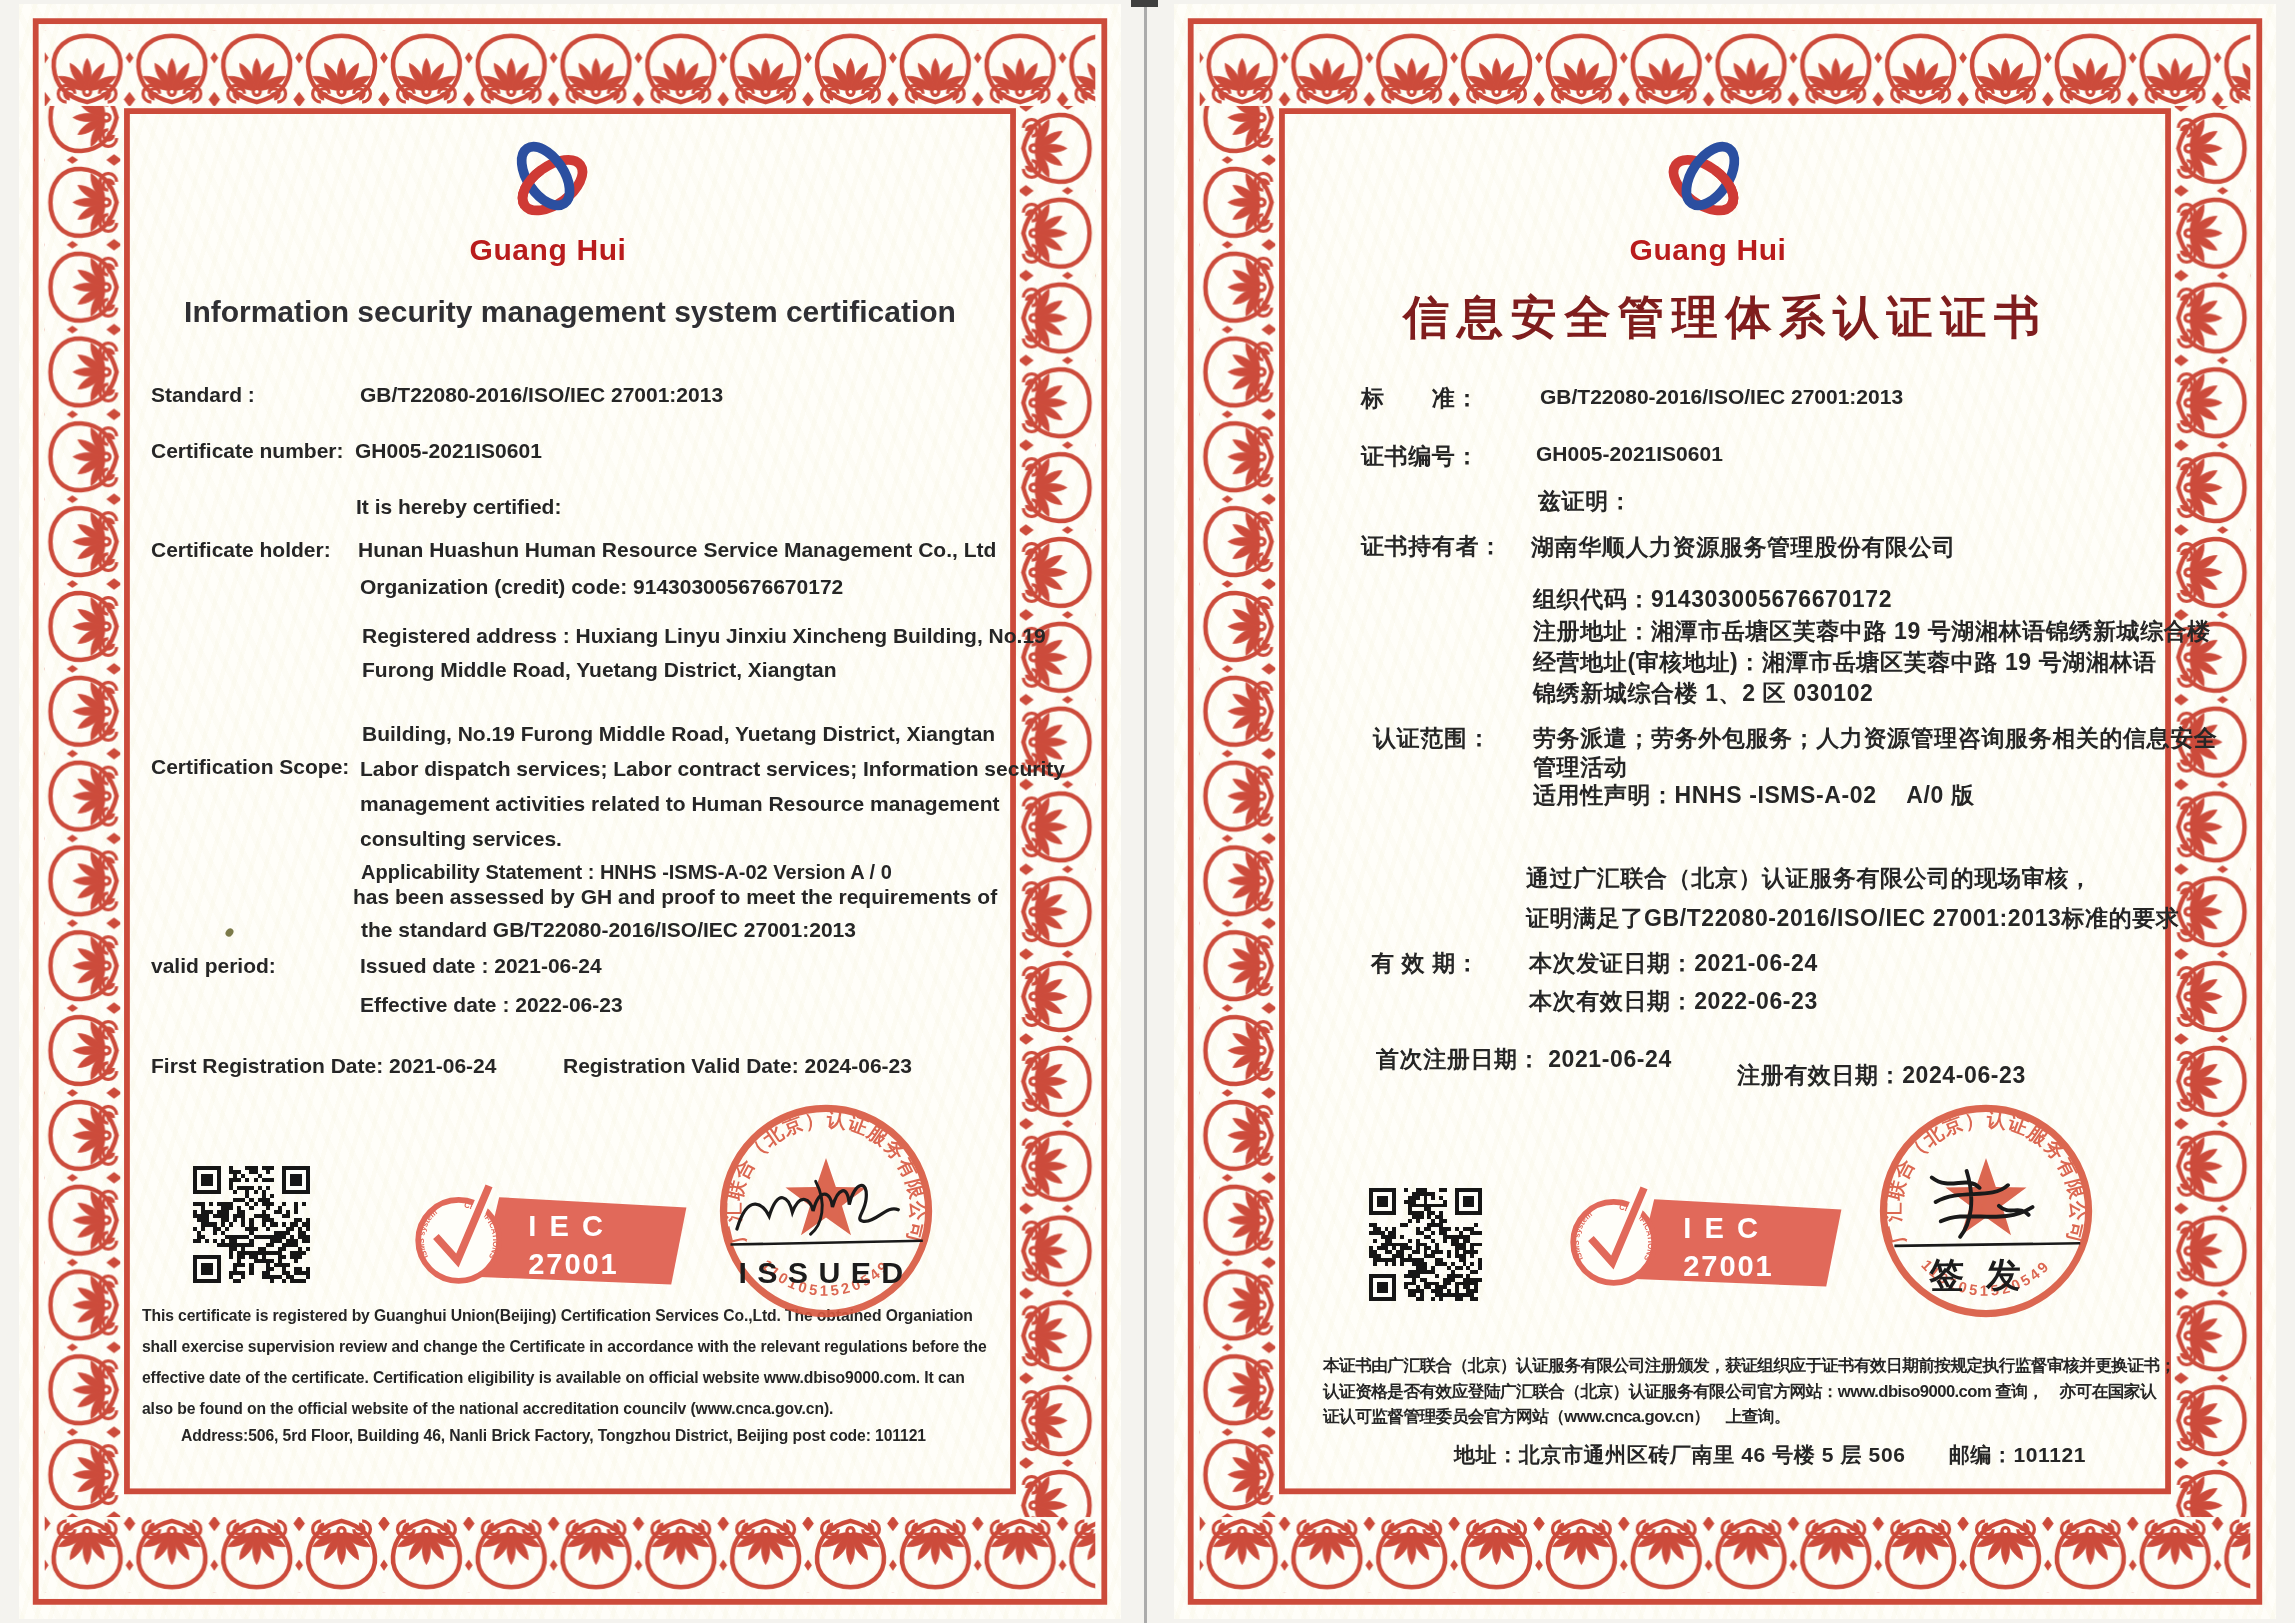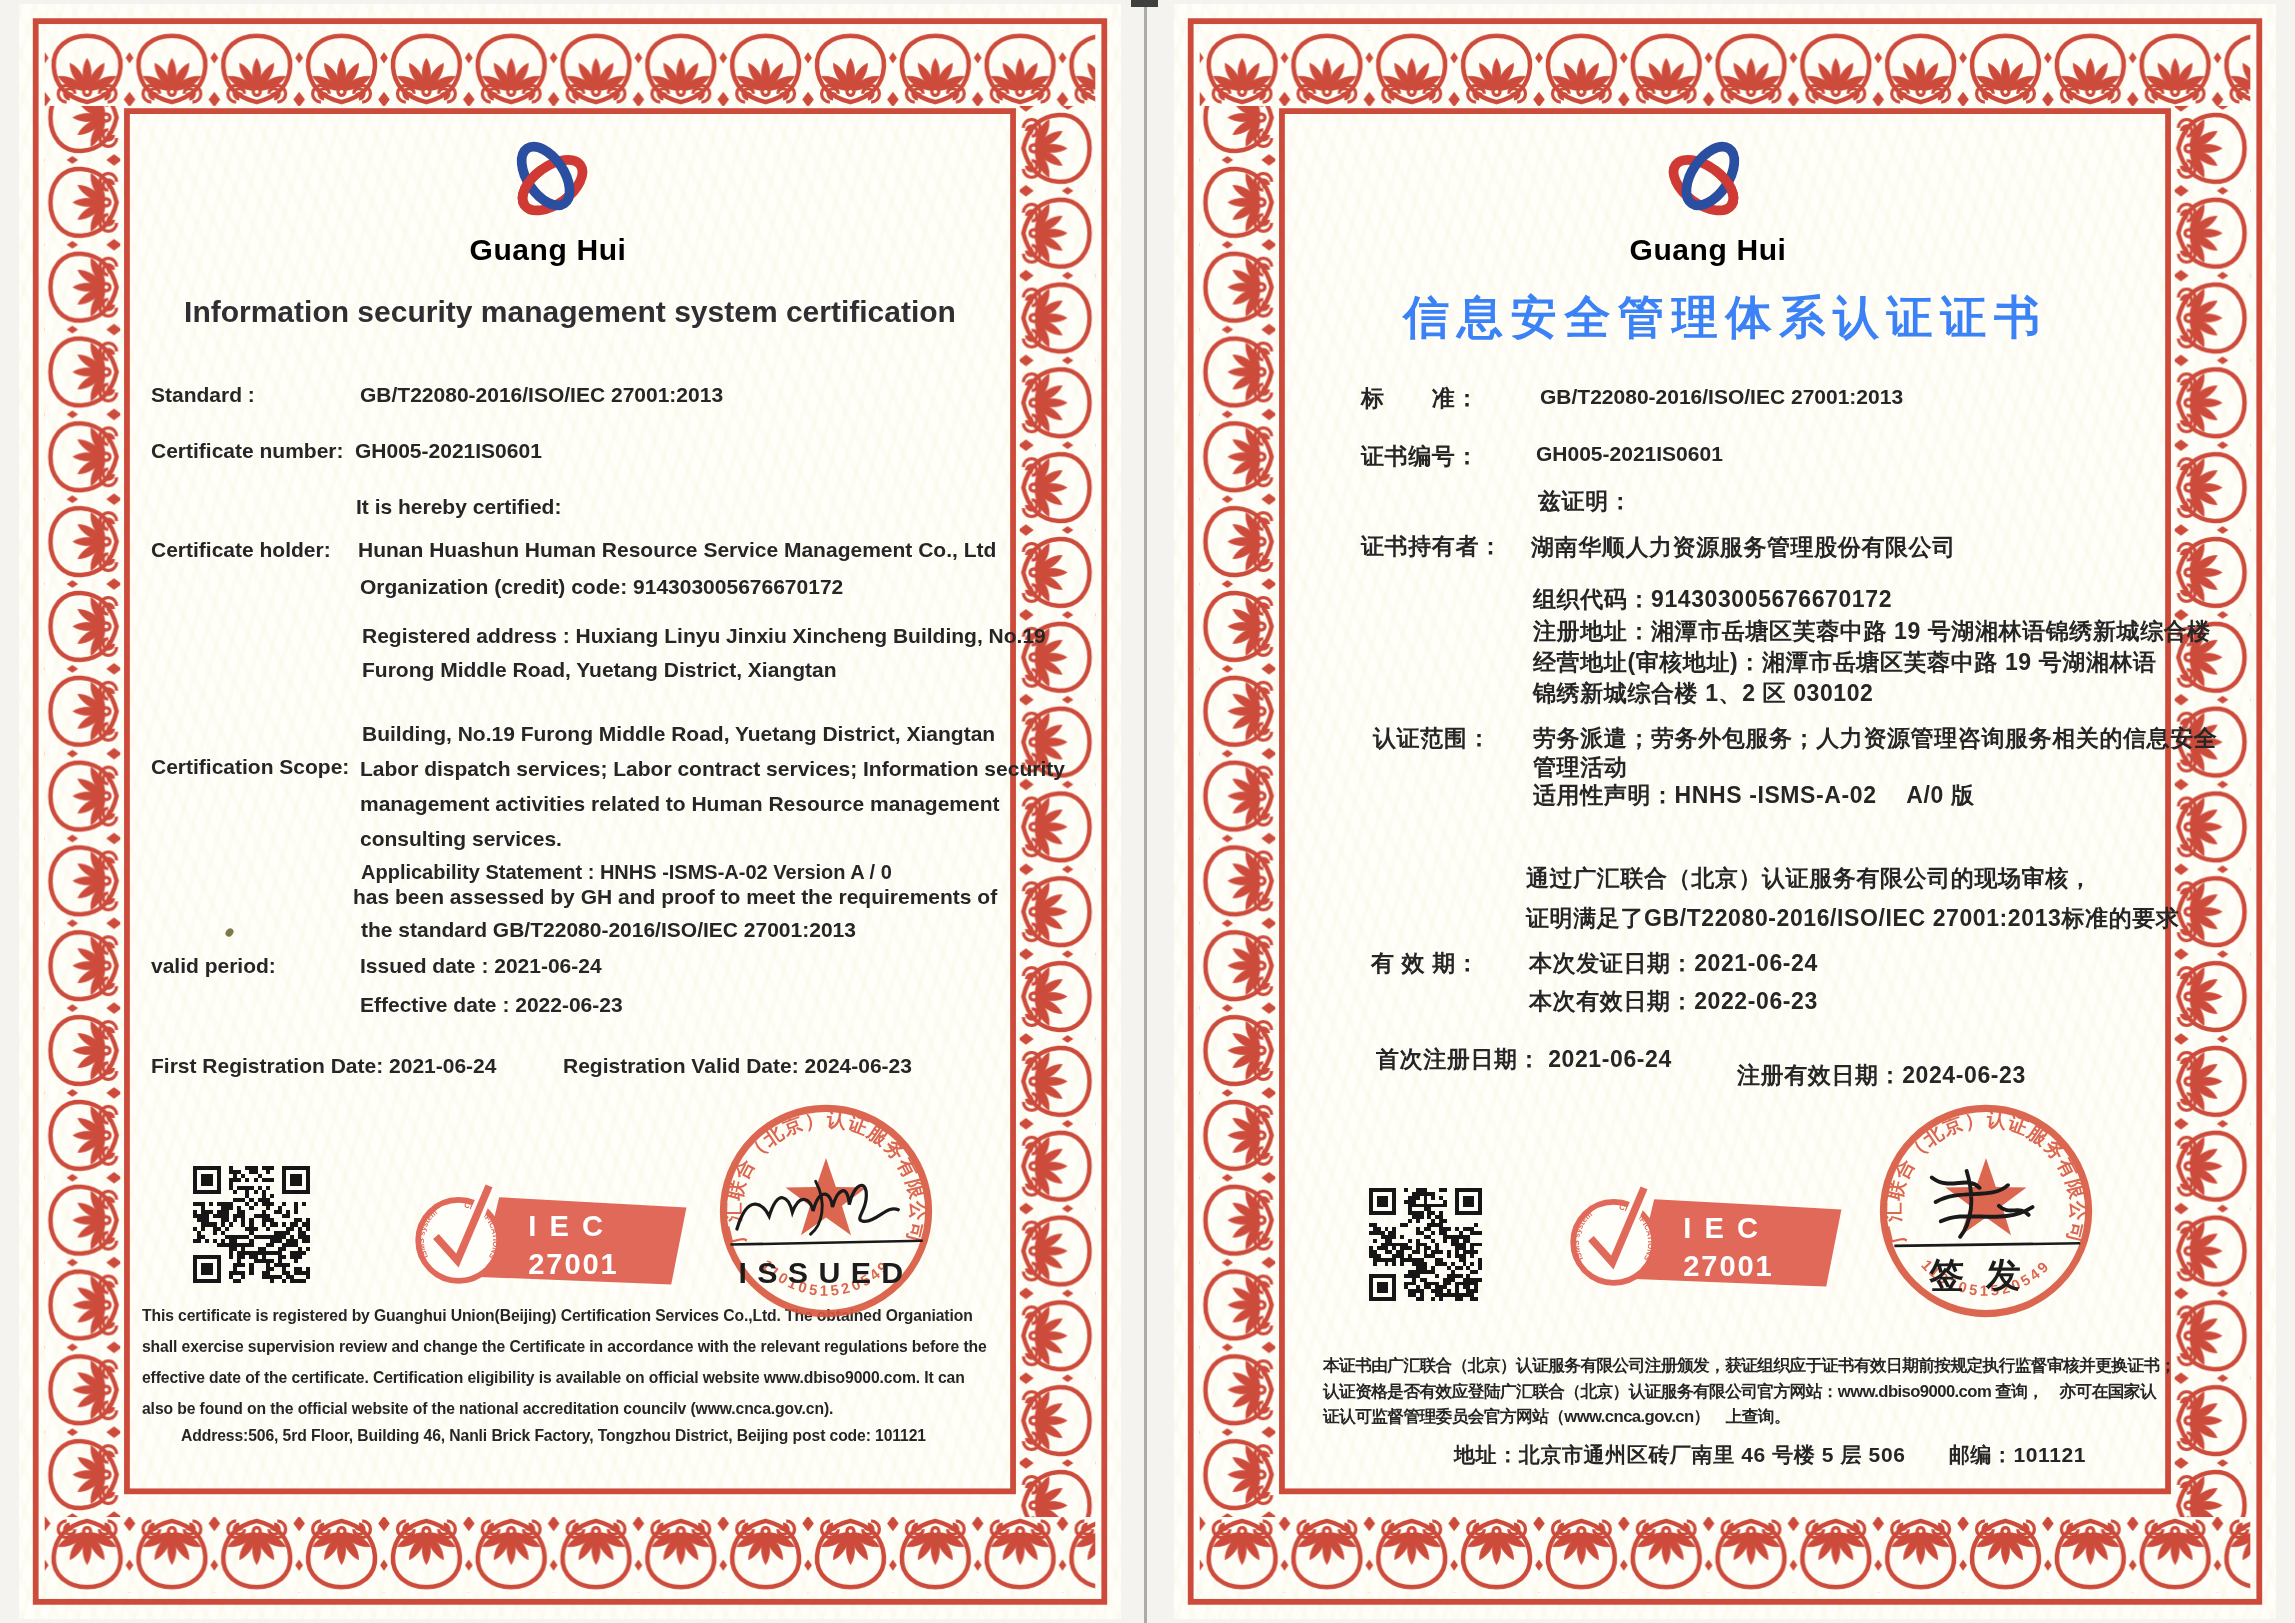--- a/index.html
+++ b/index.html
@@ -7,22 +7,22 @@
          font-family:"Liberation Sans","DejaVu Sans",sans-serif;}
   .page{position:absolute;top:3.9px;width:1102px;height:1615px;background:#fffef9;}
   .page::before{content:"";position:absolute;inset:0;z-index:0;opacity:.5;
      background:repeating-linear-gradient(106deg,rgba(236,228,188,.20) 0 4.5px,rgba(255,255,255,0) 4.5px 13.5px),
                 repeating-linear-gradient(64deg,rgba(236,228,188,.14) 0 5.8px,rgba(255,255,255,0) 5.8px 16.7px);}
   .frame{position:absolute;left:0;top:0;width:1102px;height:1615px;z-index:1;}
   .t{position:absolute;z-index:2;font-weight:bold;white-space:nowrap;color:#262626;}
   .en{font-size:21px;}
   .cn{font-size:23px;letter-spacing:0.6px;}
   .title-en{font-size:30px;color:#2f2f33;text-align:center;}
-  .title-cn{font-size:46px;letter-spacing:7.7px;color:#3b82f6;text-align:center;}
-  .brand{font-size:30px;color:#000000;text-align:center;letter-spacing:0.6px;}
+  .title-cn{font-size:46px;letter-spacing:7.7px;color:#7f1d1d;text-align:center;}
+  .brand{font-size:30px;color:#b91c1c;text-align:center;letter-spacing:0.6px;}
   .foot-en{font-size:15.7px;letter-spacing:-0.1px;}
   .foot-cn{font-size:16.7px;letter-spacing:-0.6px;}
   .art{position:absolute;z-index:3;}
   .seam{position:absolute;z-index:5;}
   .speck{position:absolute;z-index:4;width:7px;height:9px;border-radius:50%;
          background:#7c7a4a;transform:rotate(38deg);}
 </style>
 </head>
 <body>
 

